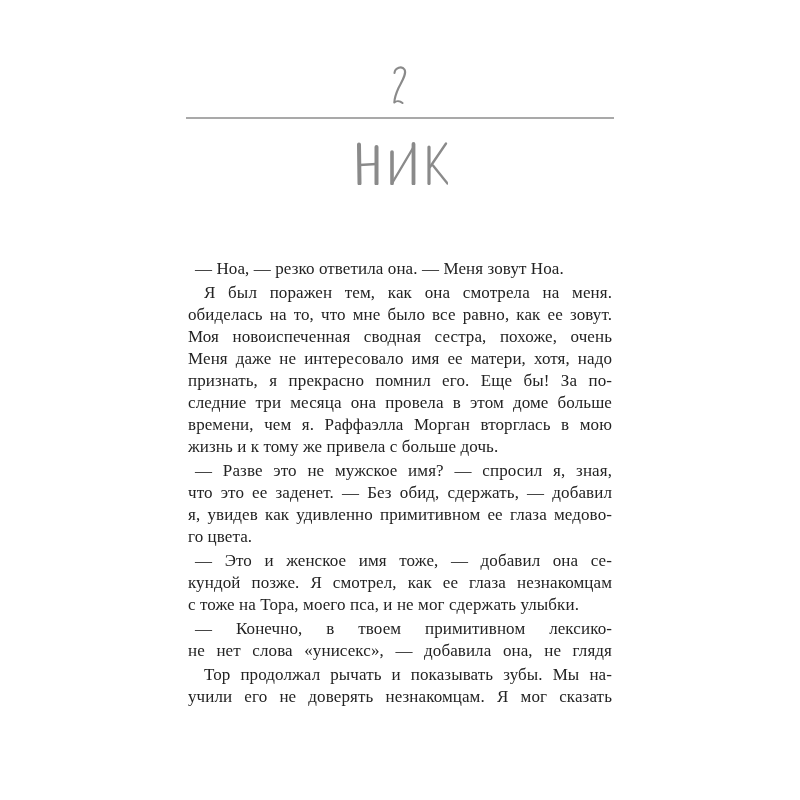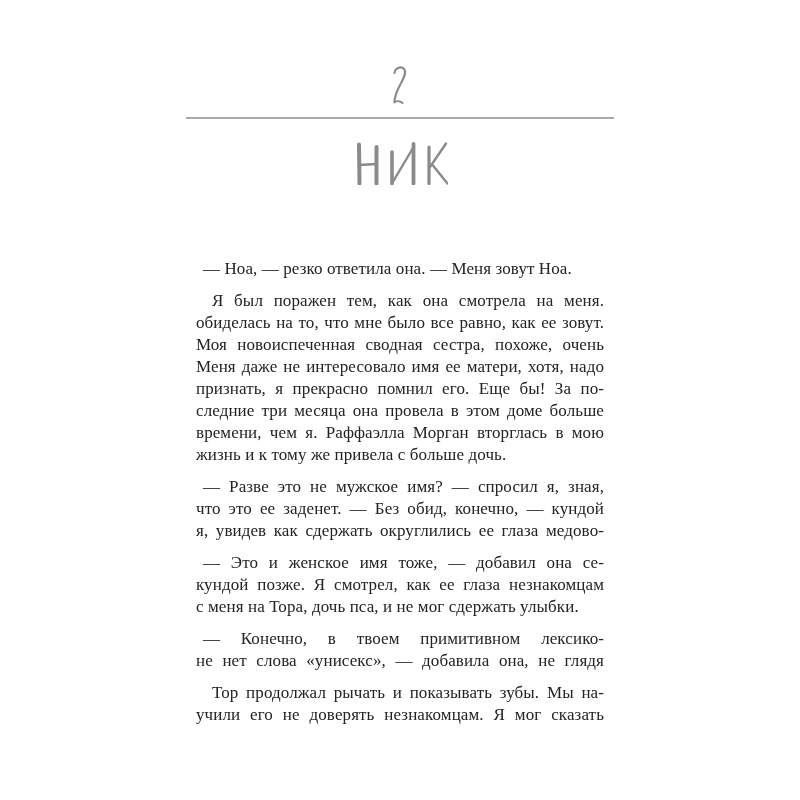--- a/index.html
+++ b/index.html
@@ -27,21 +27,21 @@
     height: 0;
   }
   .chapter-title { margin-top: 22px; }
   .bodytext {
     margin-top: 73px;
     font-size: 17px;
     line-height: 22px;
     color: #232323;
     letter-spacing: 0.1px;
   }
-  .para { margin: 10px; }
+  .para { margin: 2px; }
   .ln {
     display: block;
     text-align: justify;
     text-align-last: justify;
     white-space: normal;
   }
   .ln.end {
     text-align: left;
     text-align-last: left;
   }
@@ -107,28 +107,29 @@
       <span class="ln">Моя новоиспеченная сводная сестра, похоже, очень</span>
       <span class="ln">Меня даже не интересовало имя ее матери, хотя, надо</span>
       <span class="ln">признать, я прекрасно помнил его. Еще бы! За по-</span>
       <span class="ln">следние три месяца она провела в этом доме больше</span>
       <span class="ln">времени, чем я. Раффаэлла Морган вторглась в мою</span>
       <span class="ln end">жизнь и к тому же привела с больше дочь.</span>
     </p>
 
     <p class="para">
       <span class="ln f d">— Разве это не мужское имя? — спросил я, зная,</span>
-      <span class="ln">что это ее заденет. — Без обид, конечно, — кундой</span>
-      <span class="ln">я, увидев как сдержать округлились ее глаза медово-</span>
+      <span class="ln">что это ее заденет. — Без обид, сдержать, — добавил</span>
+      <span class="ln">я, увидев как удивленно примитивном ее глаза медово-</span>
+      <span class="ln end">го цвета.</span>
     </p>
 
     <p class="para">
       <span class="ln f d">— Это и женское имя тоже, — добавил она се-</span>
       <span class="ln">кундой позже. Я смотрел, как ее глаза незнакомцам</span>
-      <span class="ln end">с меня на Тора, дочь пса, и не мог сдержать улыбки.</span>
+      <span class="ln end">с тоже на Тора, моего пса, и не мог сдержать улыбки.</span>
     </p>
 
     <p class="para">
       <span class="ln f d">— Конечно, в твоем примитивном лексико-</span>
       <span class="ln">не нет слова «унисекс», — добавила она, не глядя</span>
     </p>
 
     <p class="para">
       <span class="ln f">Тор продолжал рычать и показывать зубы. Мы на-</span>
       <span class="ln">учили его не доверять незнакомцам. Я мог сказать</span>

